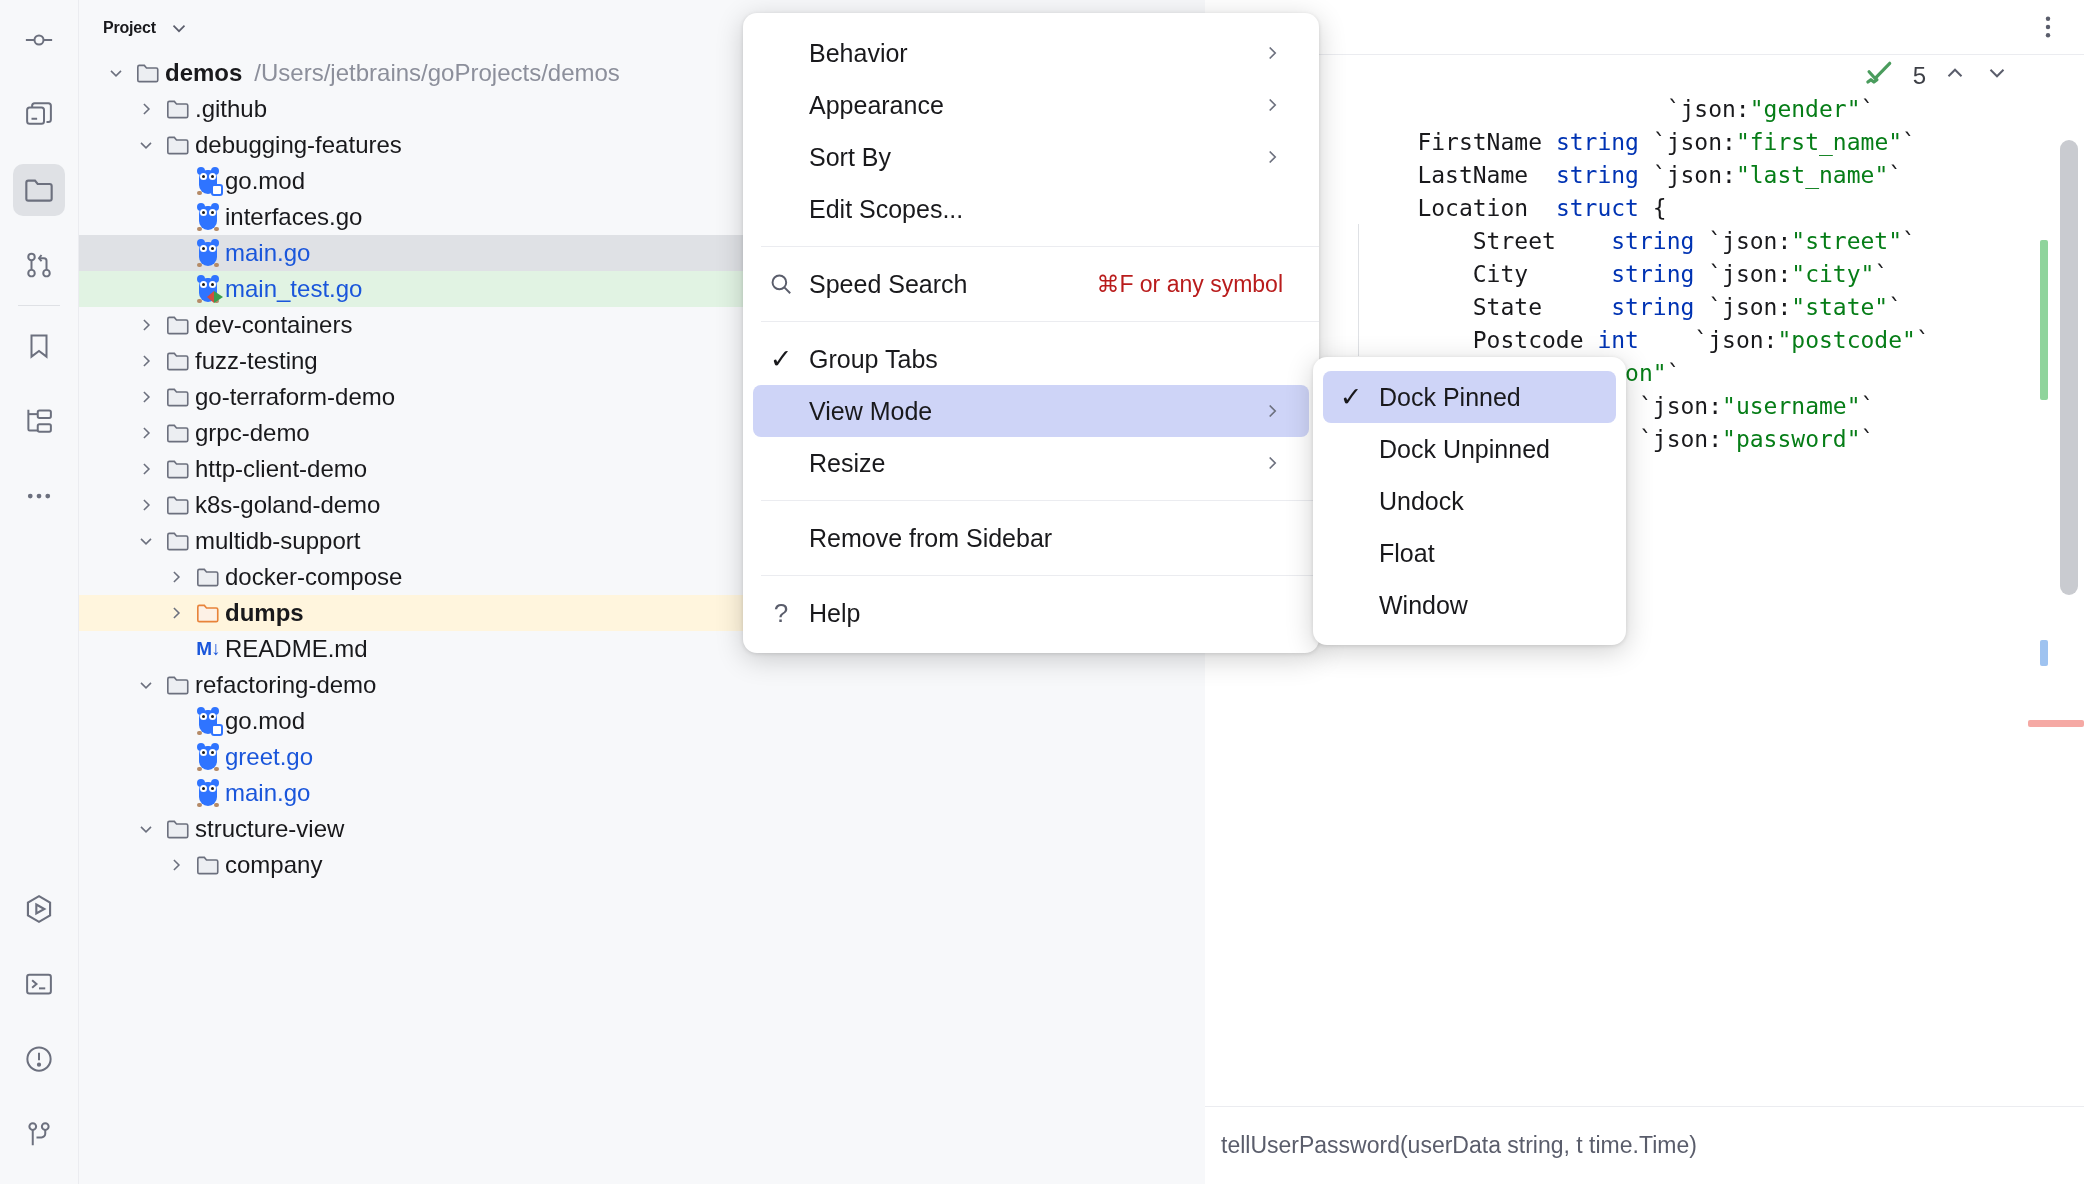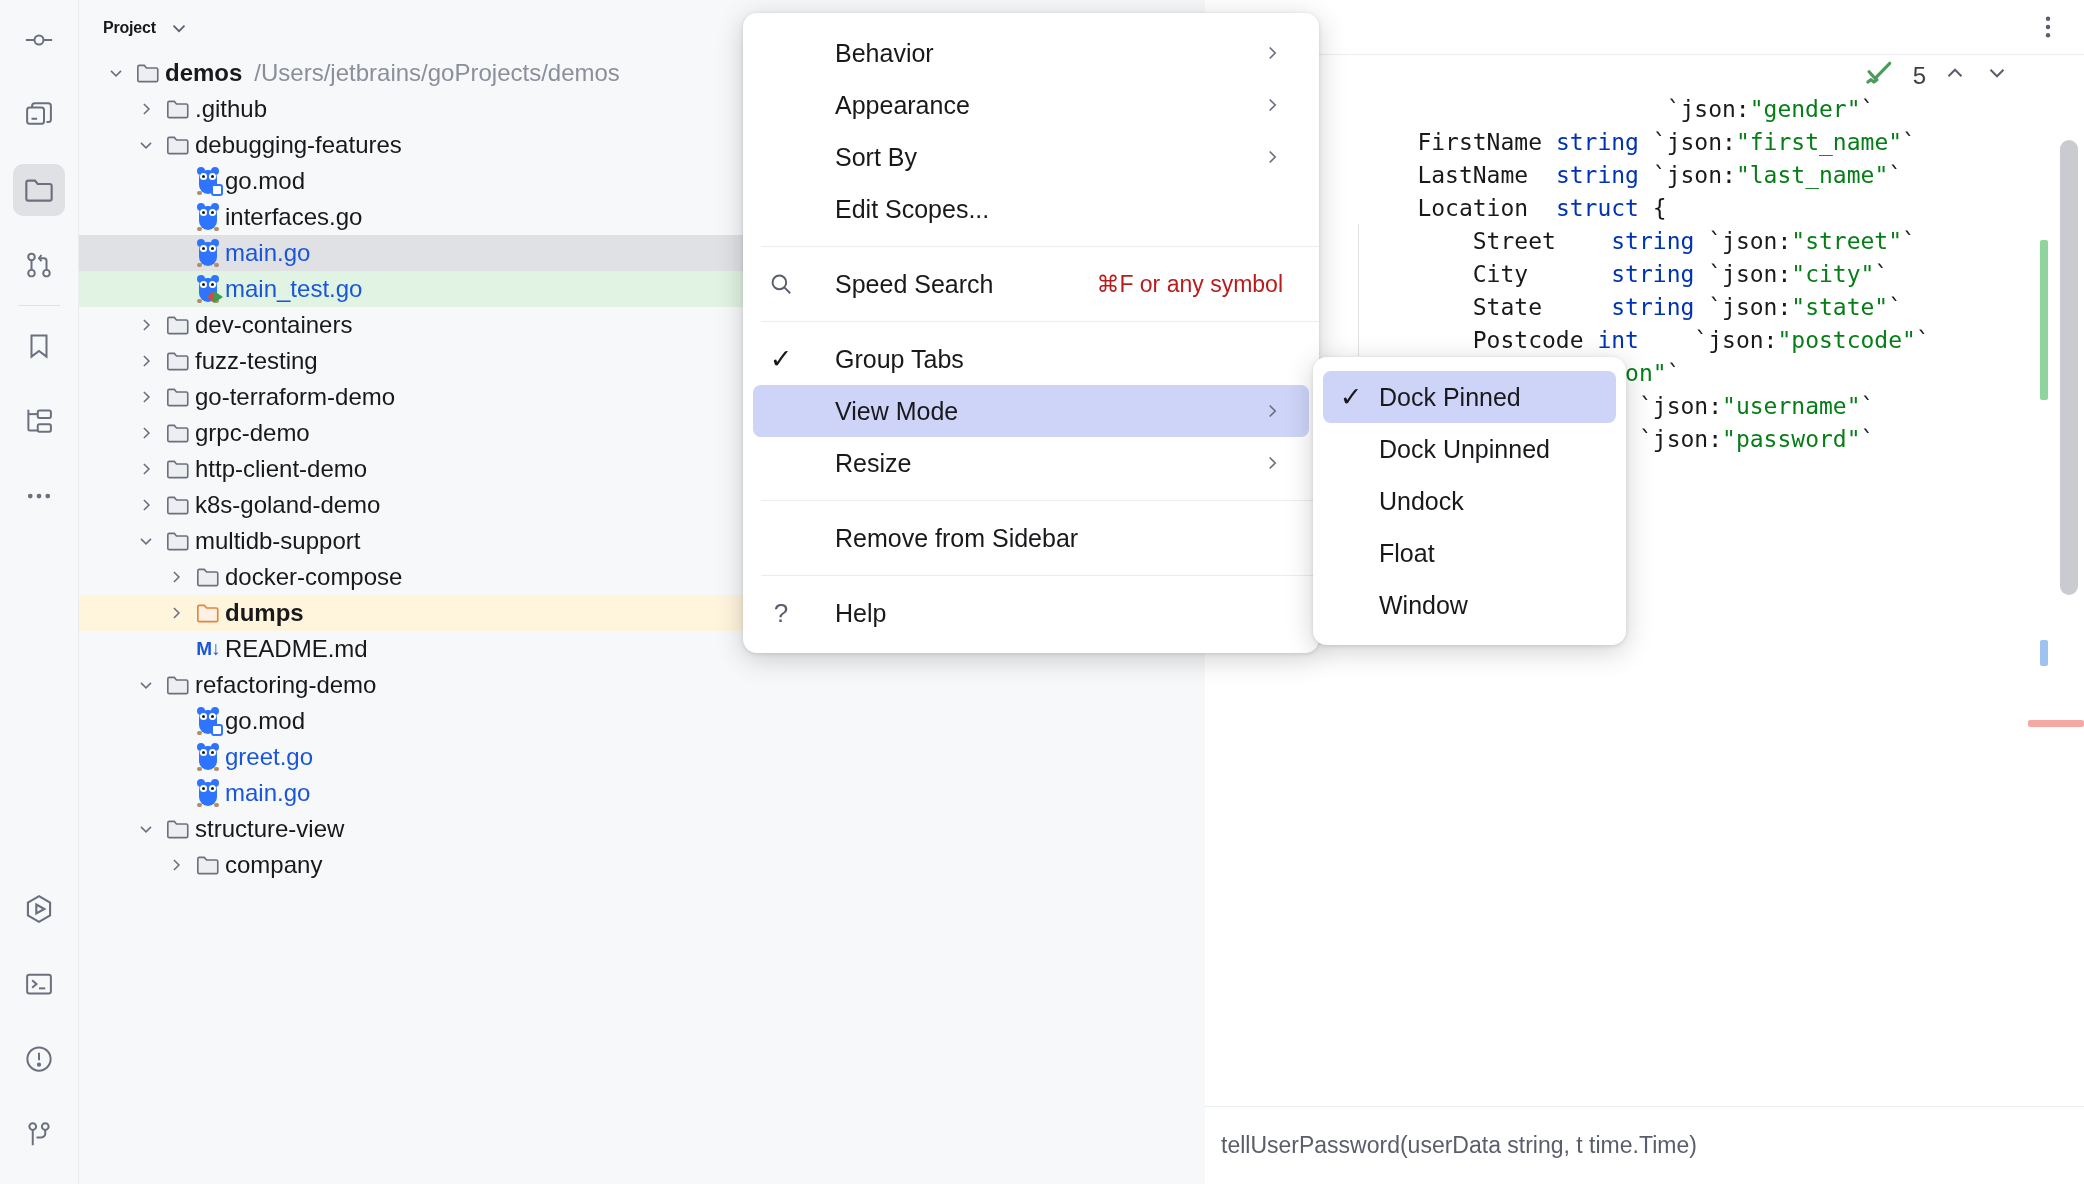--- a/index.html
+++ b/index.html
@@ -168,21 +168,21 @@
   
   .ctx-menu {
     position: absolute; left: 743px; top: 13px; width: 576px;
     background: #ffffff; border-radius: 14px;
     box-shadow: 0 6px 28px rgba(0,0,0,.19), 0 1px 4px rgba(0,0,0,.12);
     padding: 14px 0 14px 0; z-index: 40;
   }
   .ctx-item {
     position: relative; height: 52px; display: flex; align-items: center;
     padding: 0 26px 0 0; margin: 0 10px; border-radius: 8px;
-    font-size: 25px; color: #19191c; cursor: default; gap: 26px;
+    font-size: 25px; color: #19191c; cursor: default;
   }
   .ctx-item.highlight { background: #ced4f7; }
   .ctx-lead {
     width: 56px; flex: none; display: flex; align-items: center;
     justify-content: center; color: #5a5d6b;
   }
   .ctx-label { flex: 1; }
   .ctx-shortcut { color: #b91c1c; font-size: 23px; margin-left: 22px; }
   .ctx-arrow { color: #6c707e; margin-left: 18px; display: flex; align-items: center; }
   .ctx-sep { height: 1px; background: #ebecf0; margin: 11px 0 11px 18px; }

